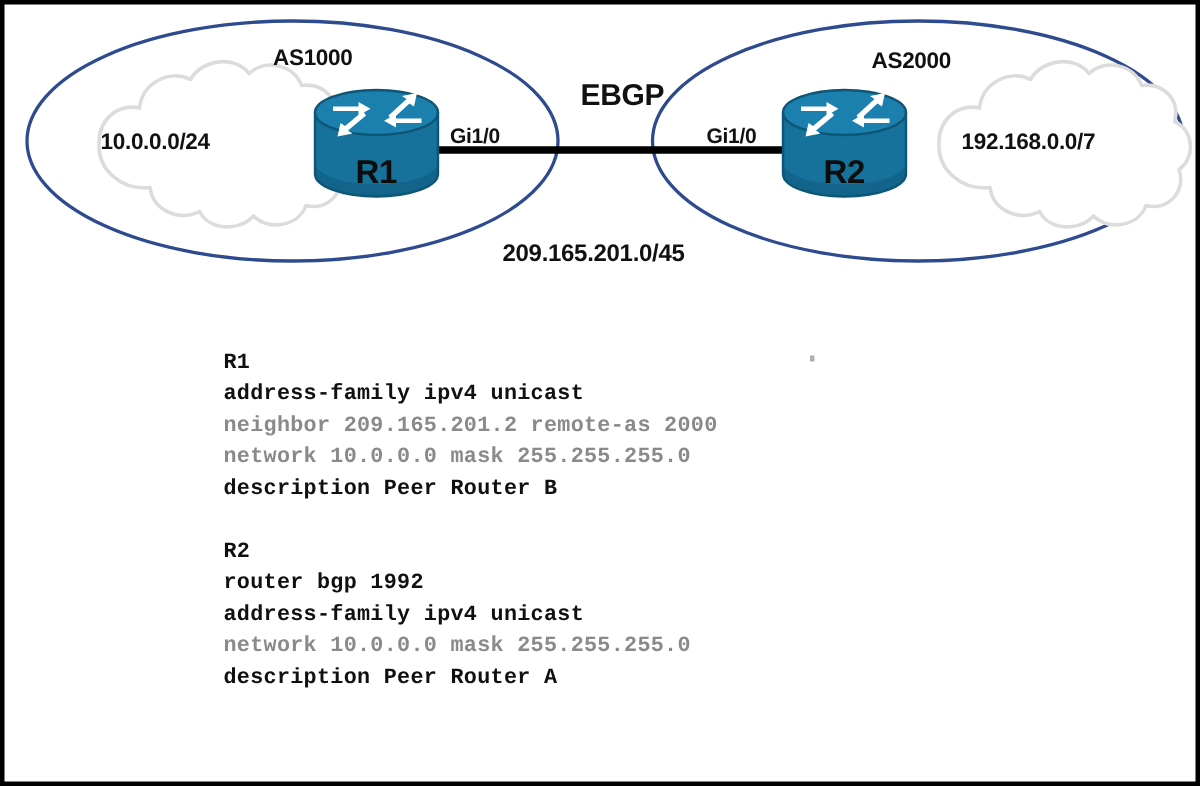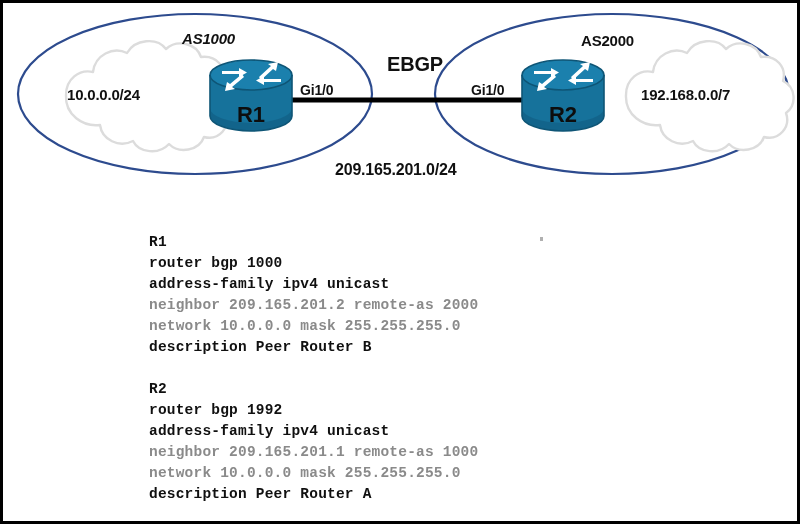--- a/index.html
+++ b/index.html
@@ -110,55 +110,53 @@
 
         <path d="M 531 68 L 548 68 L 548 65 L 556 69.5 L 548 74 L 548 71 L 531 71 Z" fill="#ffffff"></path>
         <path d="M 568 74 L 580 63 L 577 61 L 587 59 L 585 68 L 582 66 L 570 77 Z" fill="#ffffff"></path>
         <path d="M 590 76 L 573 76 L 573 73 L 565 77.5 L 573 82 L 573 79 L 590 79 Z" fill="#ffffff"></path>
         <path d="M 553 74 L 541 84 L 544 86 L 534 88 L 536 79 L 539 81 L 551 71 Z" fill="#ffffff"></path>
       </g>
 
     </svg>
   </div>
 
-  <div class="lbl as-label" style="left:179px;top:27px;font-style:italic;">AS1000</div>
+  <div class="lbl as-label" style="left:179px;top:27px;">AS1000</div>
 
   <div class="lbl net-label" style="left:64px;top:83px;">10.0.0.0/24</div>
 
   <div class="lbl rtr-label" style="left:234px;top:99px;">R1</div>
 
   <div class="lbl if-label" style="left:297px;top:79px;">Gi1/0</div>
 
   <div class="lbl proto-label" style="left:384px;top:50px;">EBGP</div>
 
   <div class="lbl if-label" style="left:468px;top:79px;">Gi1/0</div>
 
   <div class="lbl rtr-label" style="left:546px;top:99px;">R2</div>
 
   <div class="lbl as-label" style="left:578px;top:29px;">AS2000</div>
 
   <div class="lbl net-label" style="left:638px;top:83px;">192.168.0.0/7</div>
 
-  <div class="lbl subnet-label" style="left:332px;top:158px;">209.165.201.0/24</div>
+  <div class="lbl subnet-label" style="left:332px;top:158px;">209.165.201.0/45</div>
 
   <div id="config">
       <div>
         <div class="cfg-line cfg-strong">R1</div>
-        <div class="cfg-line cfg-strong">router bgp 1000</div>
         <div class="cfg-line cfg-strong">address-family ipv4 unicast</div>
         <div class="cfg-line cfg-dim">neighbor 209.165.201.2 remote-as 2000</div>
         <div class="cfg-line cfg-dim">network 10.0.0.0 mask 255.255.255.0</div>
         <div class="cfg-line cfg-strong">description Peer Router B</div>
       </div>
       <div class="cfg-gap"></div>
       <div>
         <div class="cfg-line cfg-strong">R2</div>
         <div class="cfg-line cfg-strong">router bgp 1992</div>
         <div class="cfg-line cfg-strong">address-family ipv4 unicast</div>
-        <div class="cfg-line cfg-dim">neighbor 209.165.201.1 remote-as 1000</div>
         <div class="cfg-line cfg-dim">network 10.0.0.0 mask 255.255.255.0</div>
         <div class="cfg-line cfg-strong">description Peer Router A</div>
       </div>
     </div>
 
   <div id="speck"></div>
 
 </div>
 
 </body></html>

